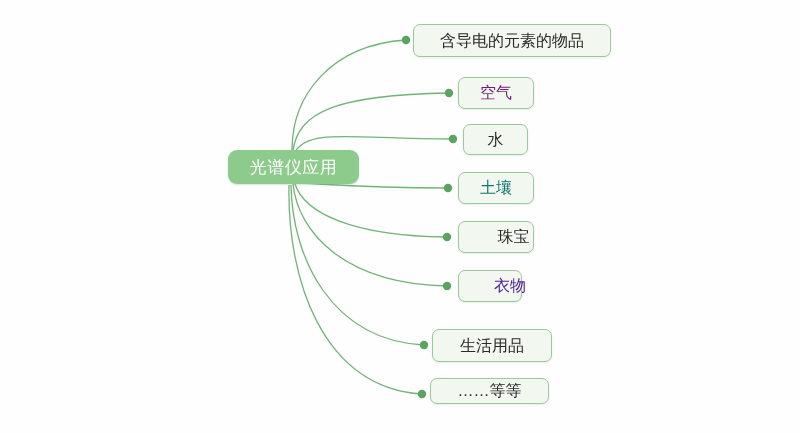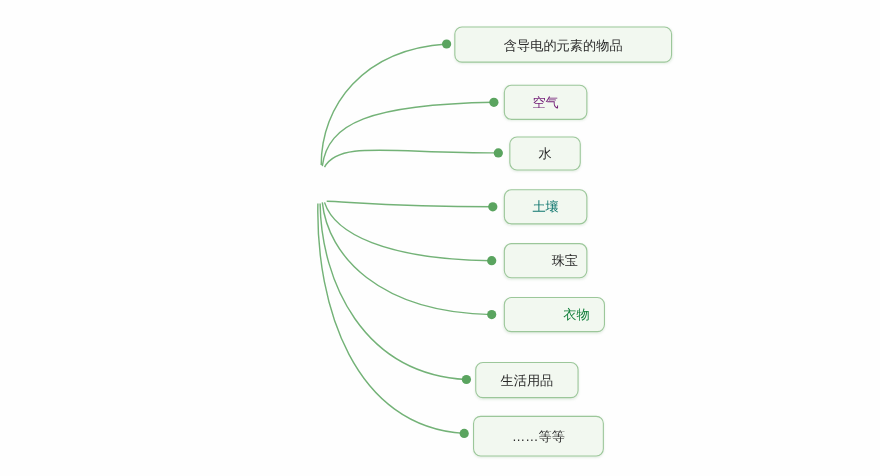--- a/index.html
+++ b/index.html
@@ -55,21 +55,21 @@
     top: 150px;
     width: 131px;
     height: 34px;
     box-shadow: 0 1px 2px rgba(120,170,120,0.30);
   }
   .child-node {
     background: #f2f8f0;
     border: 1.4px solid #9cc79a;
     border-radius: 7px;
     color: #2a2a2a;
-    font-size: 12px;
+    font-size: 16px;
     box-shadow: 0 1px 2px rgba(150,185,150,0.22);
   }
   .child-label {
     display: inline-block;
     line-height: 1;
   }
 </style>
 </head>
 <body>
 
@@ -91,41 +91,44 @@
         <circle cx="449" cy="93" r="4.2" class="branch-dot" fill="#5aa45f"></circle>
         <circle cx="453" cy="139" r="4.2" class="branch-dot" fill="#5aa45f"></circle>
         <circle cx="448" cy="188" r="4.2" class="branch-dot" fill="#5aa45f"></circle>
         <circle cx="447" cy="237" r="4.2" class="branch-dot" fill="#5aa45f"></circle>
         <circle cx="447" cy="286" r="4.2" class="branch-dot" fill="#5aa45f"></circle>
         <circle cx="424" cy="345" r="4.2" class="branch-dot" fill="#5aa45f"></circle>
         <circle cx="422" cy="394" r="4.2" class="branch-dot" fill="#5aa45f"></circle>
       </g>
   </svg>
 
+  <div class="node" id="root-node" style="left: 228px; top: 150px; width: 131px; height: 34px; background: rgb(141, 203, 141); color: rgb(255, 255, 255);">
+    <span>光谱仪应用</span>
+  </div>
 
   <div id="child-nodes">
       <div class="node child-node" style="left: 413px; top: 24px; width: 198px; height: 33px; background: rgb(242, 248, 240); border-color: rgb(156, 199, 154); color: rgb(42, 42, 42);">
         <span class="child-label">含导电的元素的物品</span>
       </div>
       <div class="node child-node" style="left: 458px; top: 77px; width: 76px; height: 32px; background: rgb(242, 248, 240); border-color: rgb(156, 199, 154); color: #701a75;">
         <span class="child-label">空气</span>
       </div>
       <div class="node child-node" style="left: 463px; top: 124px; width: 65px; height: 31px; background: rgb(242, 248, 240); border-color: rgb(156, 199, 154); color: rgb(42, 42, 42);">
         <span class="child-label">水</span>
       </div>
       <div class="node child-node" style="left: 458px; top: 172px; width: 76px; height: 32px; background: rgb(242, 248, 240); border-color: rgb(156, 199, 154); color: #0f766e;">
         <span class="child-label">土壤</span>
       </div>
       <div class="node child-node" style="left: 458px; top: 221px; width: 76px; height: 32px; background: rgb(242, 248, 240); border-color: rgb(156, 199, 154); color: rgb(42, 42, 42); padding-left: 35px;">
         <span class="child-label">珠宝</span>
       </div>
-      <div class="node child-node" style="left: 458px; top: 270px; width: 92px; height: 32px; background: rgb(242, 248, 240); border-color: rgb(156, 199, 154); color: #15803d; padding-left: 40px;">
+      <div class="node child-node" style="left: 458px; top: 270px; width: 64px; height: 32px; background: rgb(242, 248, 240); border-color: rgb(156, 199, 154); color: #4c1d95; padding-left: 40px;">
         <span class="child-label">衣物</span>
       </div>
-      <div class="node child-node" style="left: 432px; top: 329px; width: 94px; height: 33px; background: rgb(242, 248, 240); border-color: rgb(156, 199, 154); color: rgb(42, 42, 42);">
+      <div class="node child-node" style="left: 432px; top: 329px; width: 120px; height: 33px; background: rgb(242, 248, 240); border-color: rgb(156, 199, 154); color: rgb(42, 42, 42);">
         <span class="child-label">生活用品</span>
       </div>
-      <div class="node child-node" style="left: 430px; top: 378px; width: 119px; height: 37px; background: rgb(242, 248, 240); border-color: rgb(156, 199, 154); color: rgb(42, 42, 42);">
+      <div class="node child-node" style="left: 430px; top: 378px; width: 119px; height: 26px; background: rgb(242, 248, 240); border-color: rgb(156, 199, 154); color: rgb(42, 42, 42);">
         <span class="child-label">……等等</span>
       </div>
     </div>
 
 </div>
 
 </body></html>

